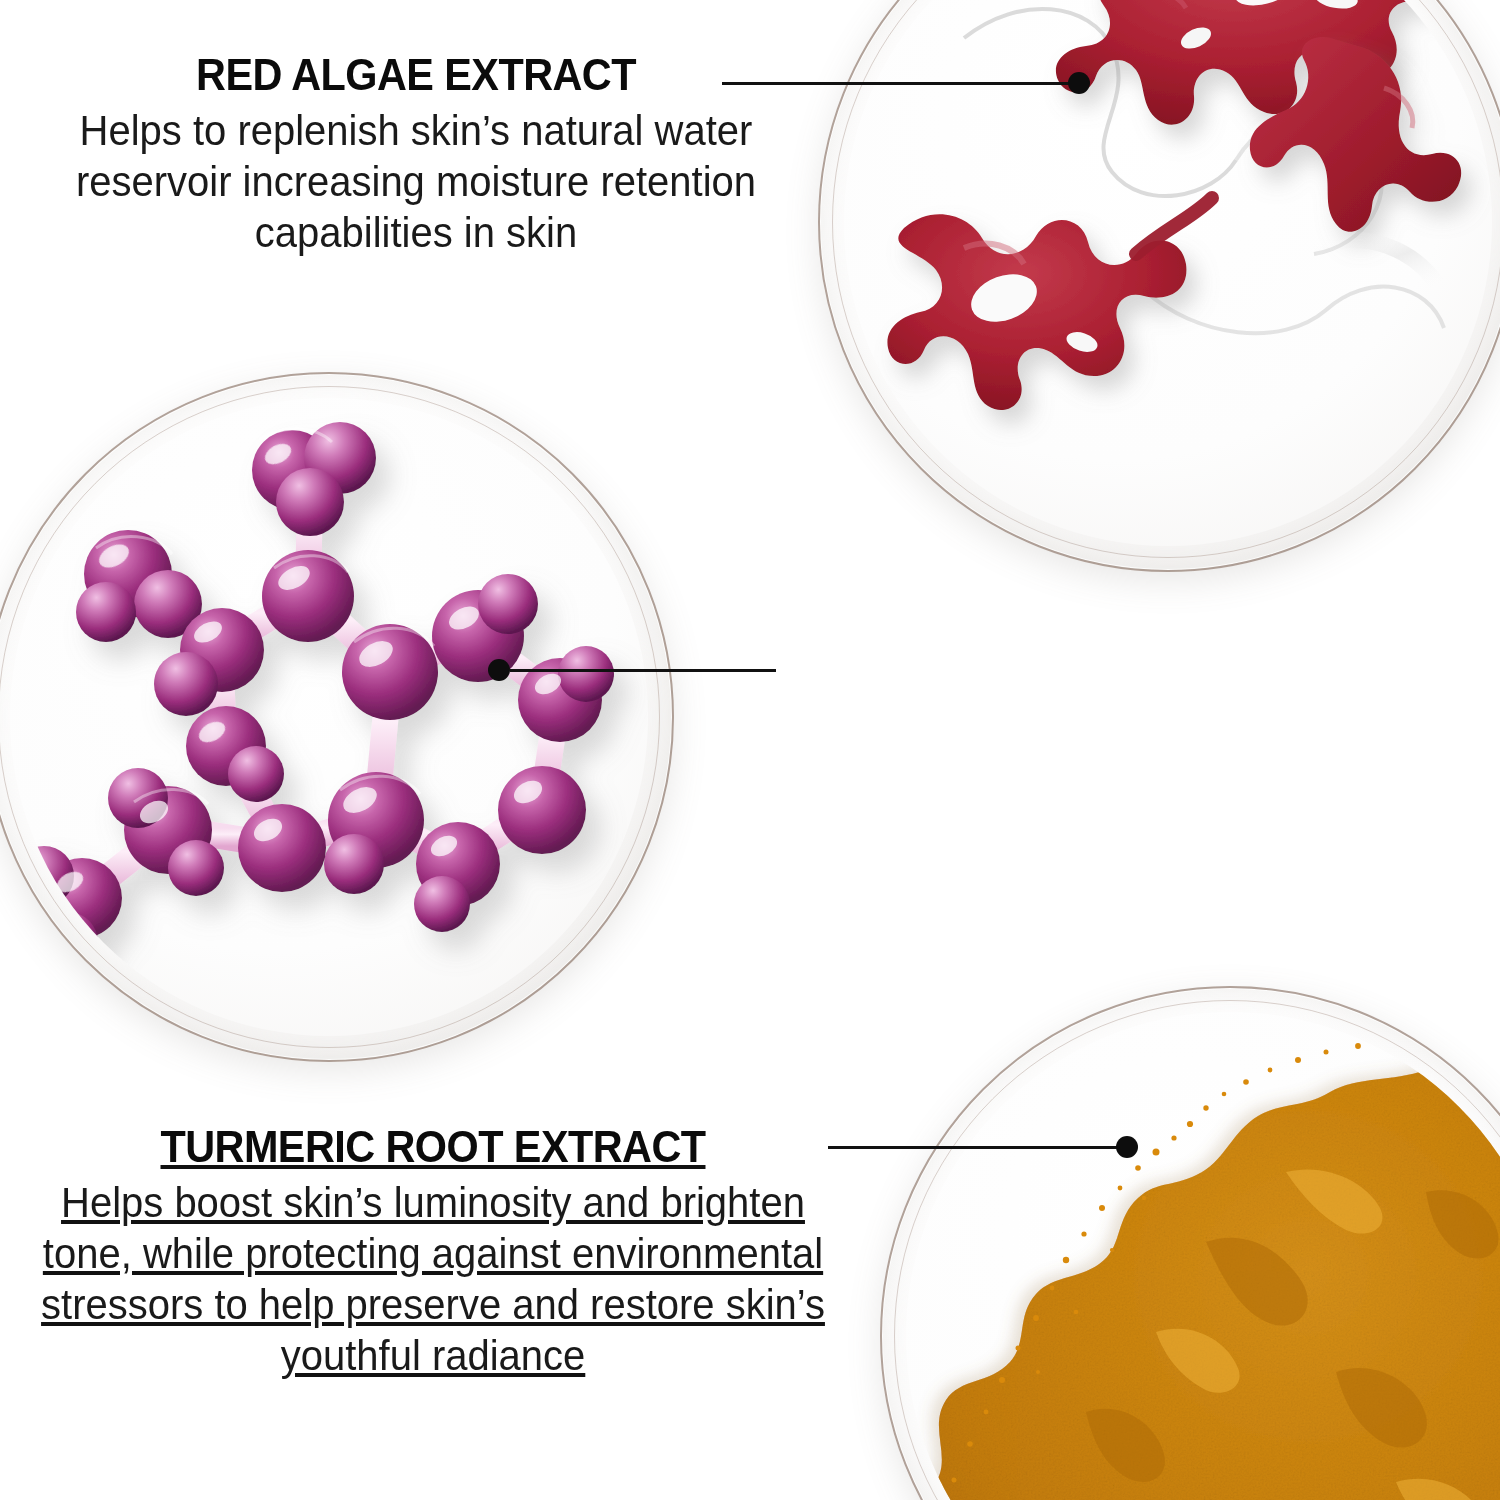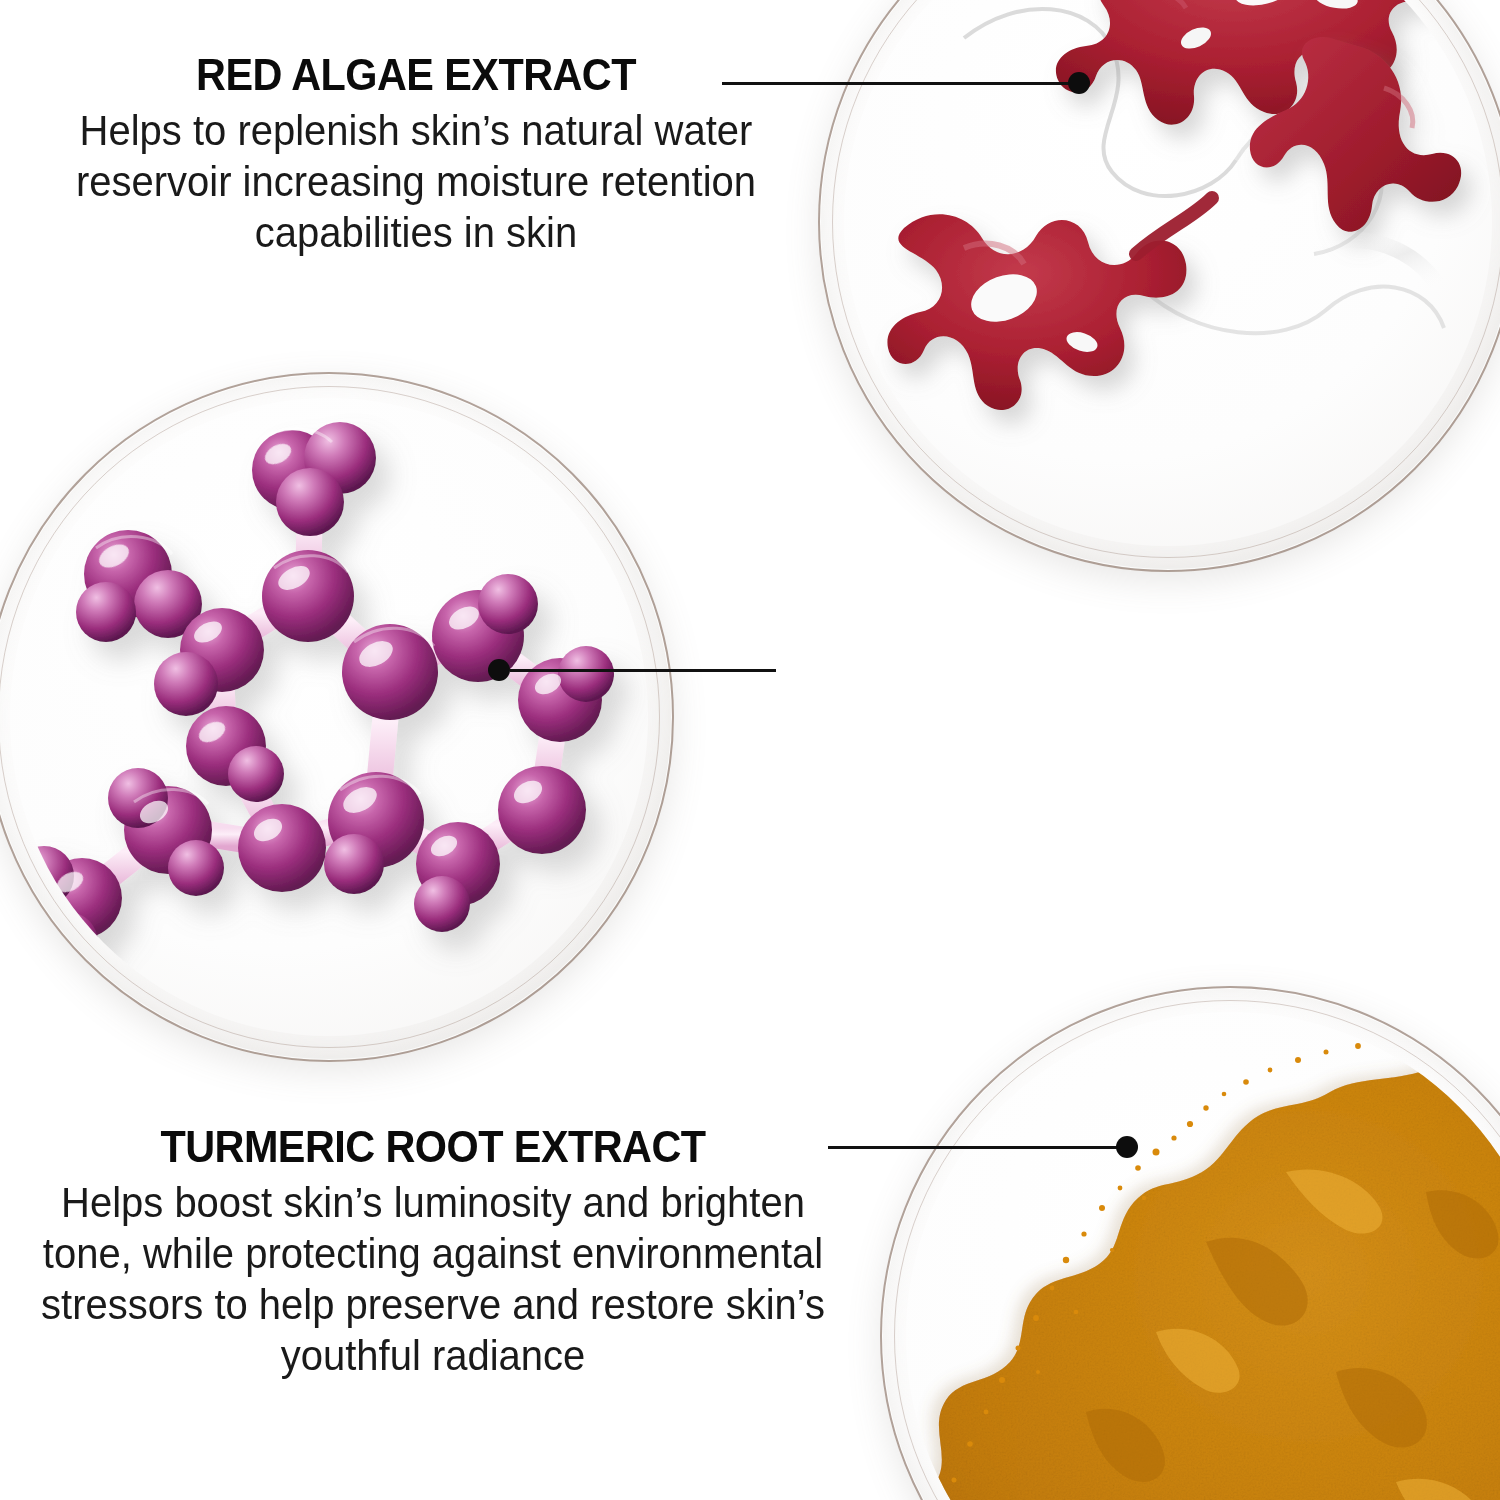--- a/index.html
+++ b/index.html
@@ -11,21 +11,21 @@
   .callout{position:absolute;text-align:center;}
   .ctitle{font-weight:bold;font-size:45px;line-height:1.04;letter-spacing:-0.6px;
           color:#0b0b0b;transform:scaleX(.92);transform-origin:center;white-space:nowrap;}
   .ctitle .tm{font-size:19px;vertical-align:super;letter-spacing:0;}
   .cbody{font-weight:300;font-size:43px;line-height:1.19;color:#1a1a1a;
          transform:scaleX(.93);transform-origin:center;margin-top:6px;}
 
   #c-algae{left:16px;top:52px;width:800px;}
   #c-algae .ctitle{text-align:center;}
   #c-pept{left:640px;top:610px;width:820px;}
-  #c-turm{left:8px;top:1124px;width:850px;}
+  #c-turm{left:8px;top:1124px;width:850px;text-decoration:underline;}
 
   
   .leader{position:absolute;height:3px;background:#111;}
   .dot{position:absolute;width:22px;height:22px;border-radius:50%;background:#0d0d0d;}
 
   
   .dish{position:absolute;border-radius:50%;
         background:
           radial-gradient(circle at 38% 30%, #ffffff 0%, #fdfdfd 52%, #f4f3f2 78%, #ecebea 100%);
         box-shadow:0 10px 34px rgba(120,110,105,.16), inset 0 0 40px rgba(215,210,206,.40);}

